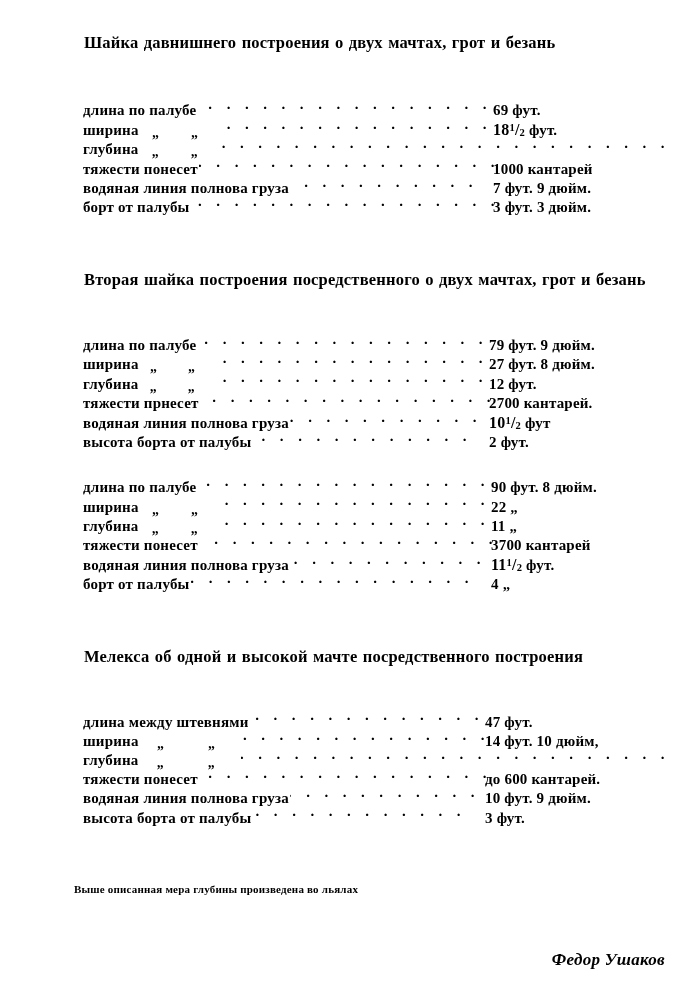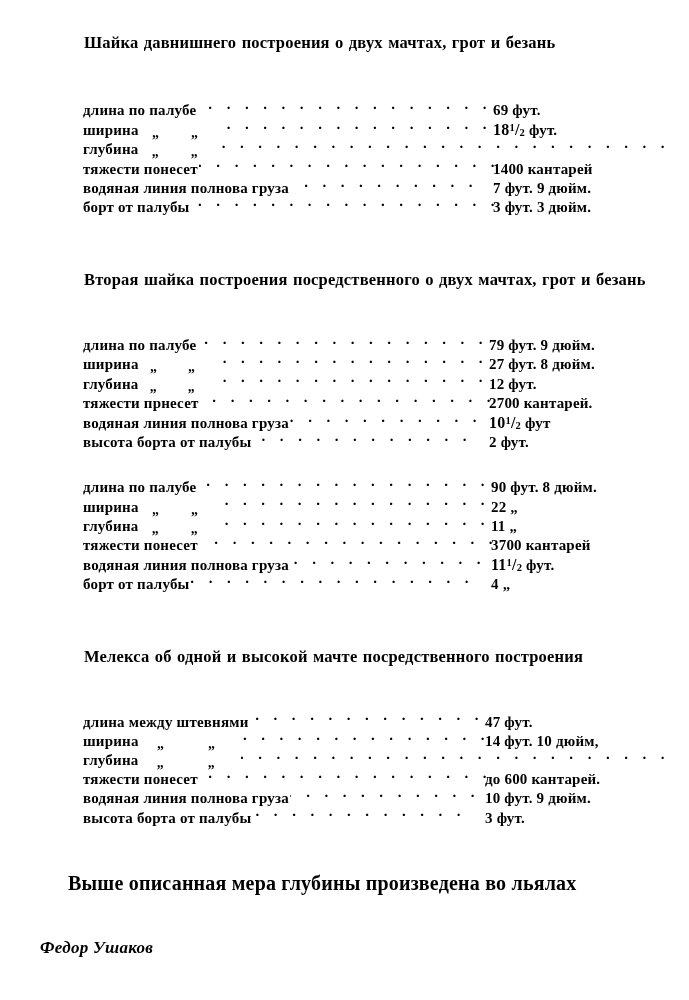--- a/index.html
+++ b/index.html
@@ -104,32 +104,32 @@
   .frac sup, .frac sub {
     font-size: 0.66em;
     line-height: 0;
   }
   .frac sup { vertical-align: 0.42em; }
   .frac sub { vertical-align: -0.12em; }
 
   
   .closing {
     font-weight: bold;
-    font-size: 20px;
+    font-size: 11px;
     line-height: 22px;
     text-indent: 28px;
     padding-top: 44px;
-    margin: 0;
+    margin: 6px;
     letter-spacing: 0.2px;
   }
   .signature {
     font-weight: bold;
     font-style: italic;
     font-size: 17px;
-    text-align: left;
+    text-align: right;
     padding-top: 44px;
     padding-right: 6px;
     letter-spacing: 0.3px;
   }
 </style>
 </head>
 <body>
 
 <div class="page">
 
@@ -145,21 +145,21 @@
       <span class="leader"></span>
       <span class="spec-value"><span class="frac"><span>18</span><sup>1</sup>/<sub>2</sub></span>&nbsp;<span>фут.</span></span>
     </div>
     <div class="spec-row">
       <span class="spec-label"><span>глубина</span><span class="ditto" style="width:34px">„</span><span class="ditto" style="width:44px">„</span></span>
       <span class="leader"></span>
     </div>
     <div class="spec-row">
       <span class="spec-label">тяжести понесет</span>
       <span class="leader"></span>
-      <span class="spec-value" style="margin-left:-8px">1400 кантарей</span>
+      <span class="spec-value" style="margin-left:-8px">1000 кантарей</span>
     </div>
     <div class="spec-row">
       <span class="spec-label">водяная линия полнова груза</span>
       <span class="leader"></span>
       <span class="spec-value" style="padding-left:14px">7 фут. 9 дюйм.</span>
     </div>
     <div class="spec-row">
       <span class="spec-label">борт от палубы</span>
       <span class="leader"></span>
       <span class="spec-value" style="margin-left:-8px">3 фут. 3 дюйм.</span>

